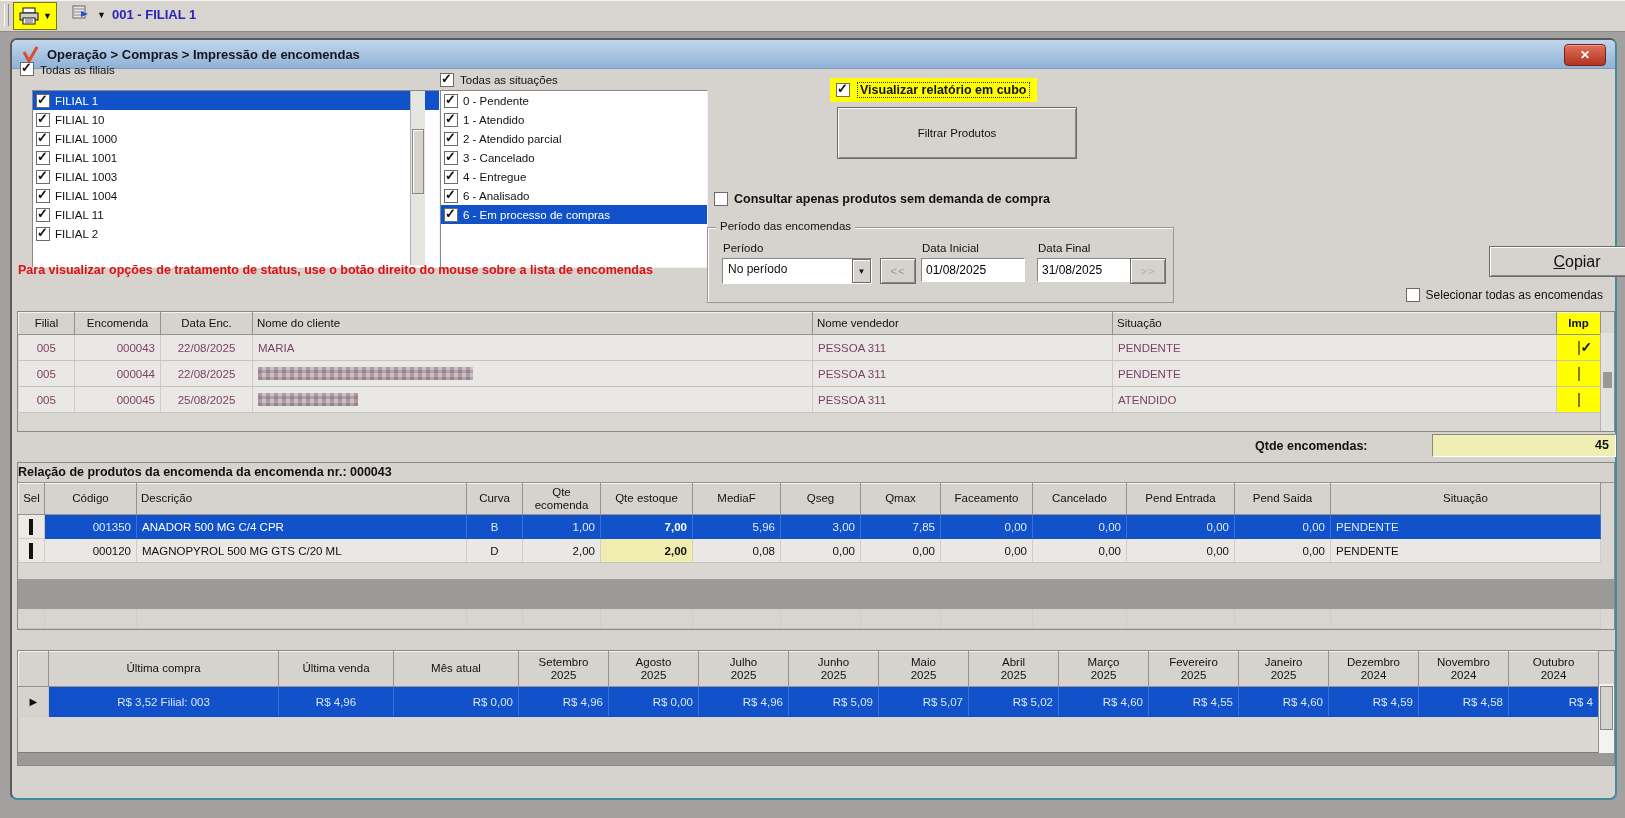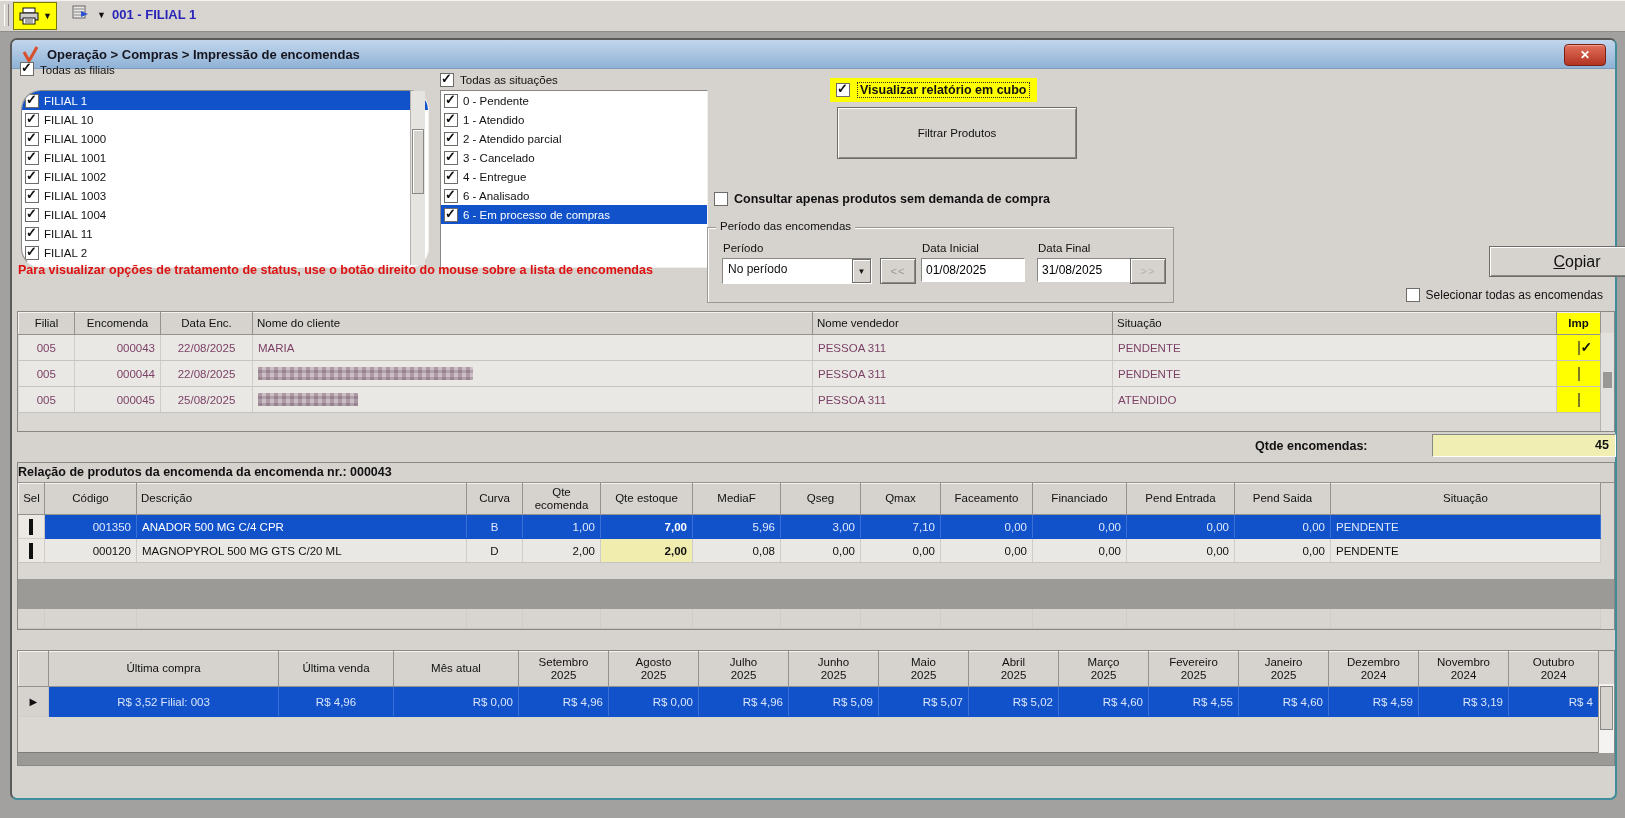--- a/index.html
+++ b/index.html
@@ -165,40 +165,36 @@
 
   <div class="lb-head" style="left:8px;top:22px;align-items:flex-end;">
     <span class="cbx on"></span>
     <span>Todas as filiais</span>
   </div>
   <div class="lb-head" style="left:428px;top:33px;">
     <span class="cbx on"></span>
     <span>Todas as situações</span>
   </div>
 
-  <div class="listbox" style="left:9px;top:50px;width:406px;height:176px;border-radius:20px;">
+  <div class="listbox" style="left:20px;top:50px;width:406px;height:176px;">
       <div class="lb-item sel">
         <span class="cbx on"></span>
         <span class="lb-txt">FILIAL 1</span>
       </div>
       <div class="lb-item">
         <span class="cbx on"></span>
         <span class="lb-txt">FILIAL 10</span>
       </div>
       <div class="lb-item">
         <span class="cbx on"></span>
         <span class="lb-txt">FILIAL 1000</span>
       </div>
       <div class="lb-item">
         <span class="cbx on"></span>
         <span class="lb-txt">FILIAL 1001</span>
-      </div>
-      <div class="lb-item">
-        <span class="cbx on"></span>
-        <span class="lb-txt">FILIAL 1002</span>
       </div>
       <div class="lb-item">
         <span class="cbx on"></span>
         <span class="lb-txt">FILIAL 1003</span>
       </div>
       <div class="lb-item">
         <span class="cbx on"></span>
         <span class="lb-txt">FILIAL 1004</span>
       </div>
       <div class="lb-item">
@@ -377,37 +373,37 @@
             <th>Código</th>
             <th>Descrição</th>
             <th>Curva</th>
             <th>Qte
 ecomenda</th>
             <th>Qte estoque</th>
             <th>MediaF</th>
             <th>Qseg</th>
             <th>Qmax</th>
             <th>Faceamento</th>
-            <th>Financiado</th>
+            <th>Cancelado</th>
             <th>Pend Entrada</th>
             <th>Pend Saida</th>
             <th>Situação</th>
           </tr>
         </thead>
         <tbody>
           <tr class="sel">
             <td><span class="selbox"></span></td>
             <td>001350</td>
             <td>ANADOR 500 MG C/4 CPR</td>
             <td>B</td>
             <td>1,00</td>
             <td class="bnum">7,00</td>
             <td>5,96</td>
             <td>3,00</td>
-            <td>7,10</td>
+            <td>7,85</td>
             <td>0,00</td>
             <td>0,00</td>
             <td>0,00</td>
             <td>0,00</td>
             <td>PENDENTE</td>
           </tr>
           <tr>
             <td><span class="selbox"></span></td>
             <td>000120</td>
             <td>MAGNOPYROL 500 MG GTS C/20 ML</td>
@@ -525,21 +521,21 @@
             <td>R$ 4,96</td>
             <td>R$ 0,00</td>
             <td>R$ 4,96</td>
             <td>R$ 5,09</td>
             <td>R$ 5,07</td>
             <td>R$ 5,02</td>
             <td>R$ 4,60</td>
             <td>R$ 4,55</td>
             <td>R$ 4,60</td>
             <td>R$ 4,59</td>
-            <td>R$ 3,19</td>
+            <td>R$ 4,58</td>
             <td>R$ 4</td>
           </tr>
         </tbody>
     </table>
     <div class="hist-strip"></div>
     <div class="hist-scroll">
       <div class="hist-thumb"></div>
     </div>
   </div>
 

